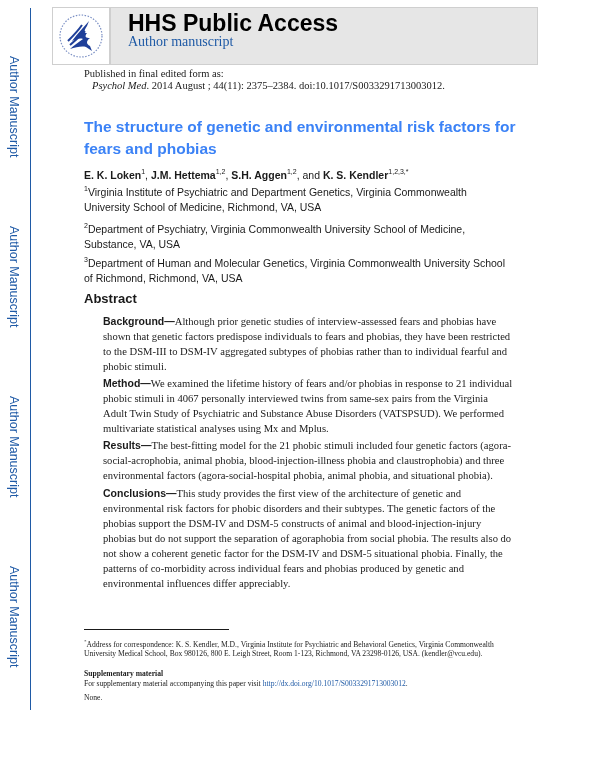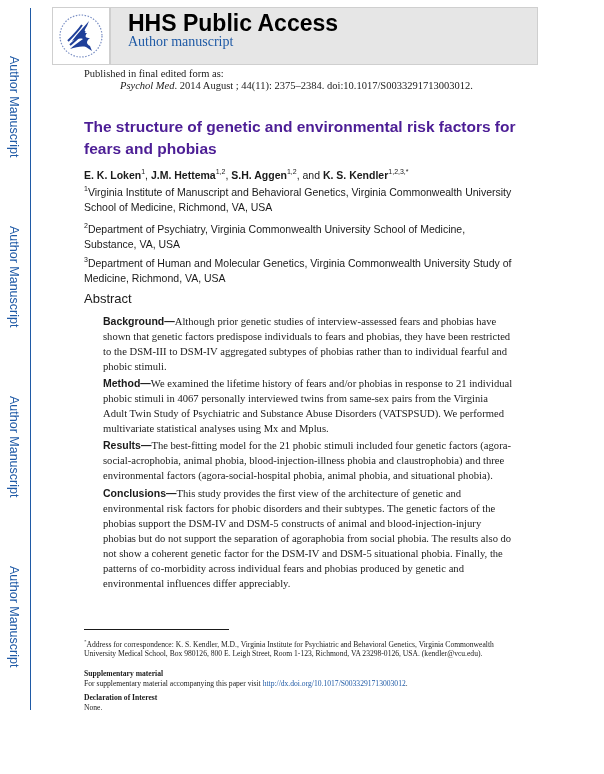--- a/index.html
+++ b/index.html
@@ -33,38 +33,38 @@
   .hhs-sub {
     position: absolute; left: 17px; top: 26px; font-size: 14px; color: #1f5aa6;
   }
   .hhs-journal {
     position: absolute; left: 17px; top: 42px; font-size: 11px; color: #1f5aa6; white-space: nowrap;
   }
   .hhs-journal i { font-style: italic; }
   .published {
     position: absolute; left: 84px; top: 68px; font-size: 10.5px; line-height: 12px; color: #1a1a1a;
   }
-  .published .cite { padding-left: 8px; white-space: nowrap; margin-left: 28px; }
+  .published .cite { padding-left: 8px; white-space: nowrap; }
   .title {
     position: absolute; left: 84px; top: 116px; width: 440px;
-    font-family: "Liberation Sans", sans-serif; font-weight: bold; font-size: 15.5px; line-height: 22px; color: #4c1d95;
+    font-family: "Liberation Sans", sans-serif; font-weight: bold; font-size: 15.5px; line-height: 22px; color: #3b82f6;
   }
   .authors {
     position: absolute; left: 84px; top: 168px; font-family: "Liberation Sans", sans-serif; font-size: 10.5px; color: #1a1a1a; white-space: nowrap;
   }
   .authors b { font-weight: bold; }
   .authors sup { font-size: 7px; }
   .affil {
     position: absolute; left: 84px; width: 430px;
     font-family: "Liberation Sans", sans-serif; font-size: 10.5px; line-height: 15px; color: #1a1a1a;
   }
   .affil sup { font-size: 7px; }
   .abstract-h {
     position: absolute; left: 84px; top: 291px;
-    font-family: "Liberation Sans", sans-serif; font-weight: normal; font-size: 13px; color: #1a1a1a;
+    font-family: "Liberation Sans", sans-serif; font-weight: bold; font-size: 13px; color: #1a1a1a;
   }
   .abs-para {
     position: absolute; left: 103px; width: 410px; font-size: 10.6px; line-height: 15px; color: #1a1a1a;
   }
   .abs-para .lbl { font-family: "Liberation Sans", sans-serif; font-weight: bold; font-size: 10.5px; }
   .fn-rule { position: absolute; left: 84px; top: 629px; width: 145px; height: 1px; background: #1a1a1a; }
   .fn {
     position: absolute; left: 84px; width: 420px; font-size: 7.6px; line-height: 9.5px; color: #1a1a1a;
   }
   .fn b { font-weight: bold; text-align: right; }
@@ -96,33 +96,32 @@
 
 <div class="published">
   <div>Published in final edited form as:</div>
   <div class="cite"><i>Psychol Med</i><span>. 2014 August ; 44(11): 2375–2384. doi:10.1017/S0033291713003012.</span></div>
 </div>
 
 <div class="title">The structure of genetic and environmental risk factors for fears and phobias</div>
 
 <div class="authors"><b>E. K. Loken</b><sup>1</sup><span>, </span><b>J.M. Hettema</b><sup>1,2</sup><span>, </span><b>S.H. Aggen</b><sup>1,2</sup><span>, and </span><b>K. S. Kendler</b><sup>1,2,3,*</sup></div>
 
-<div class="affil" style="top:181px"><sup>1</sup><span>Virginia Institute of Manuscript and Behavioral Genetics, Virginia Commonwealth University School of Medicine, Richmond, VA, USA</span></div>
+<div class="affil" style="top:181px"><sup>1</sup><span>Virginia Institute of Psychiatric and Department Genetics, Virginia Commonwealth University School of Medicine, Richmond, VA, USA</span></div>
 <div class="affil" style="top:218px"><sup>2</sup><span>Department of Psychiatry, Virginia Commonwealth University School of Medicine, Substance, VA, USA</span></div>
-<div class="affil" style="top:252px"><sup>3</sup><span>Department of Human and Molecular Genetics, Virginia Commonwealth University Study of Medicine, Richmond, VA, USA</span></div>
+<div class="affil" style="top:252px"><sup>3</sup><span>Department of Human and Molecular Genetics, Virginia Commonwealth University School of Richmond, Richmond, VA, USA</span></div>
 
 <div class="abstract-h">Abstract</div>
 
 <div class="abs-para" style="top:314px"><span class="lbl">Background—</span><span>Although prior genetic studies of interview-assessed fears and phobias have shown that genetic factors predispose individuals to fears and phobias, they have been restricted to the DSM-III to DSM-IV aggregated subtypes of phobias rather than to individual fearful and phobic stimuli.</span></div>
 <div class="abs-para" style="top:376px"><span class="lbl">Method—</span><span>We examined the lifetime history of fears and/or phobias in response to 21 individual phobic stimuli in 4067 personally interviewed twins from same-sex pairs from the Virginia Adult Twin Study of Psychiatric and Substance Abuse Disorders (VATSPSUD). We performed multivariate statistical analyses using Mx and Mplus.</span></div>
 <div class="abs-para" style="top:438px"><span class="lbl">Results—</span><span>The best-fitting model for the 21 phobic stimuli included four genetic factors (agora-social-acrophobia, animal phobia, blood-injection-illness phobia and claustrophobia) and three environmental factors (agora-social-hospital phobia, animal phobia, and situational phobia).</span></div>
 <div class="abs-para" style="top:486px"><span class="lbl">Conclusions—</span><span>This study provides the first view of the architecture of genetic and environmental risk factors for phobic disorders and their subtypes. The genetic factors of the phobias support the DSM-IV and DSM-5 constructs of animal and blood-injection-injury phobias but do not support the separation of agoraphobia from social phobia. The results also do not show a coherent genetic factor for the DSM-IV and DSM-5 situational phobia. Finally, the patterns of co-morbidity across individual fears and phobias produced by genetic and environmental influences differ appreciably.</span></div>
 
 <div class="fn-rule"></div>
 <div class="fn" style="top:637px"><sup>*</sup><span>Address for correspondence: K. S. Kendler, M.D., Virginia Institute for Psychiatric and Behavioral Genetics, Virginia Commonwealth University Medical School, Box 980126, 800 E. Leigh Street, Room 1-123, Richmond, VA 23298-0126, USA. (kendler@vcu.edu).</span></div>
 <div class="fn" style="top:669px">
   <div><b>Supplementary material</b></div>
   <div><span>For supplementary material accompanying this paper visit </span><a>http://dx.doi.org/10.1017/S0033291713003012</a><span>.</span></div>
 </div>
 <div class="fn" style="top:693px">
-  <div><b>Declaration of Interest</b></div>
   <div>None.</div>
 </div>
 
 </body></html>

